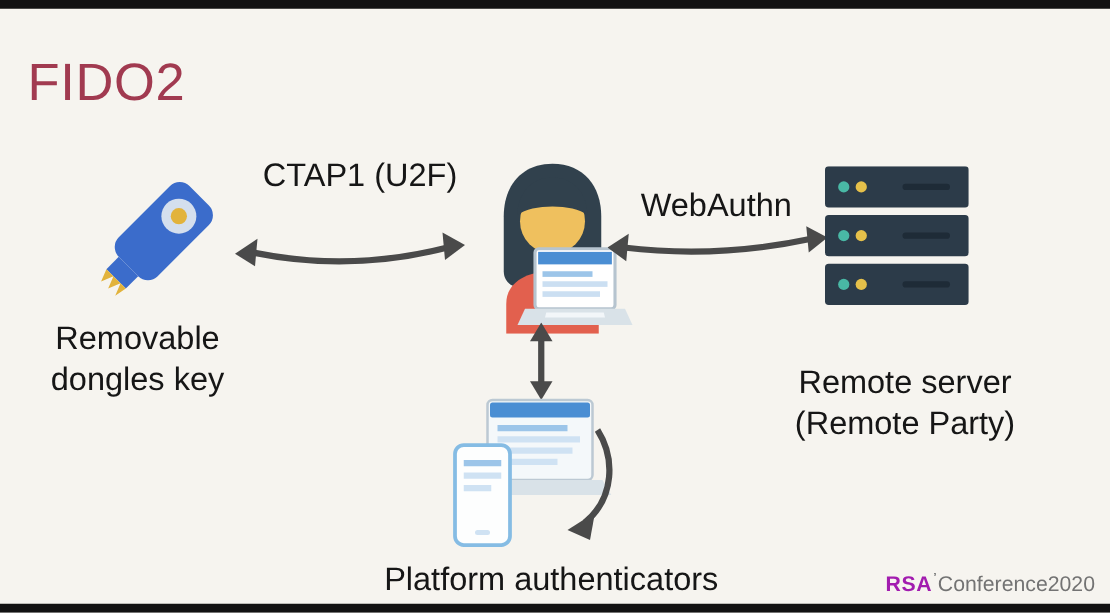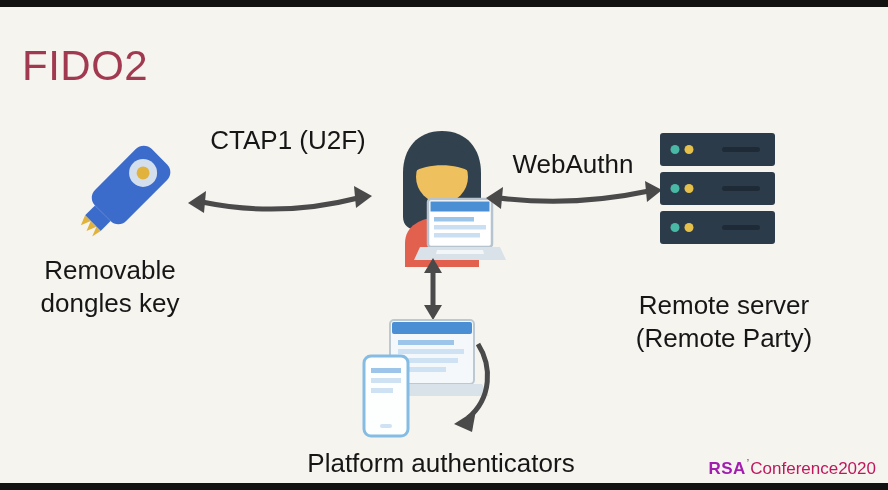--- a/index.html
+++ b/index.html
@@ -41,21 +41,21 @@
   .arrow-left     { left:188px; top:182px; width:184px; height:44px; }
   .arrow-right    { left:486px; top:178px; width:176px; height:38px; }
   .arrow-vertical { left:418px; top:258px; width:30px;  height:62px; }
 
   .logo {
     position:absolute; right:12px; top:457px;
     font-size:17px; white-space:nowrap;
   }
   .logo-brand { font-weight:bold; color:#a21caf; letter-spacing:0.5px; }
   .logo-mark  { font-size:11px; color:#4f5052; vertical-align:7px; margin:0 1px; }
-  .logo-rest  { color:#be185d; }
+  .logo-rest  { color:#737373; }
 </style>
 </head>
 <body>
 
 <div class="slide">
 
   <div class="letterbox top"></div>
 
   <h1 class="title">FIDO2</h1>
 

